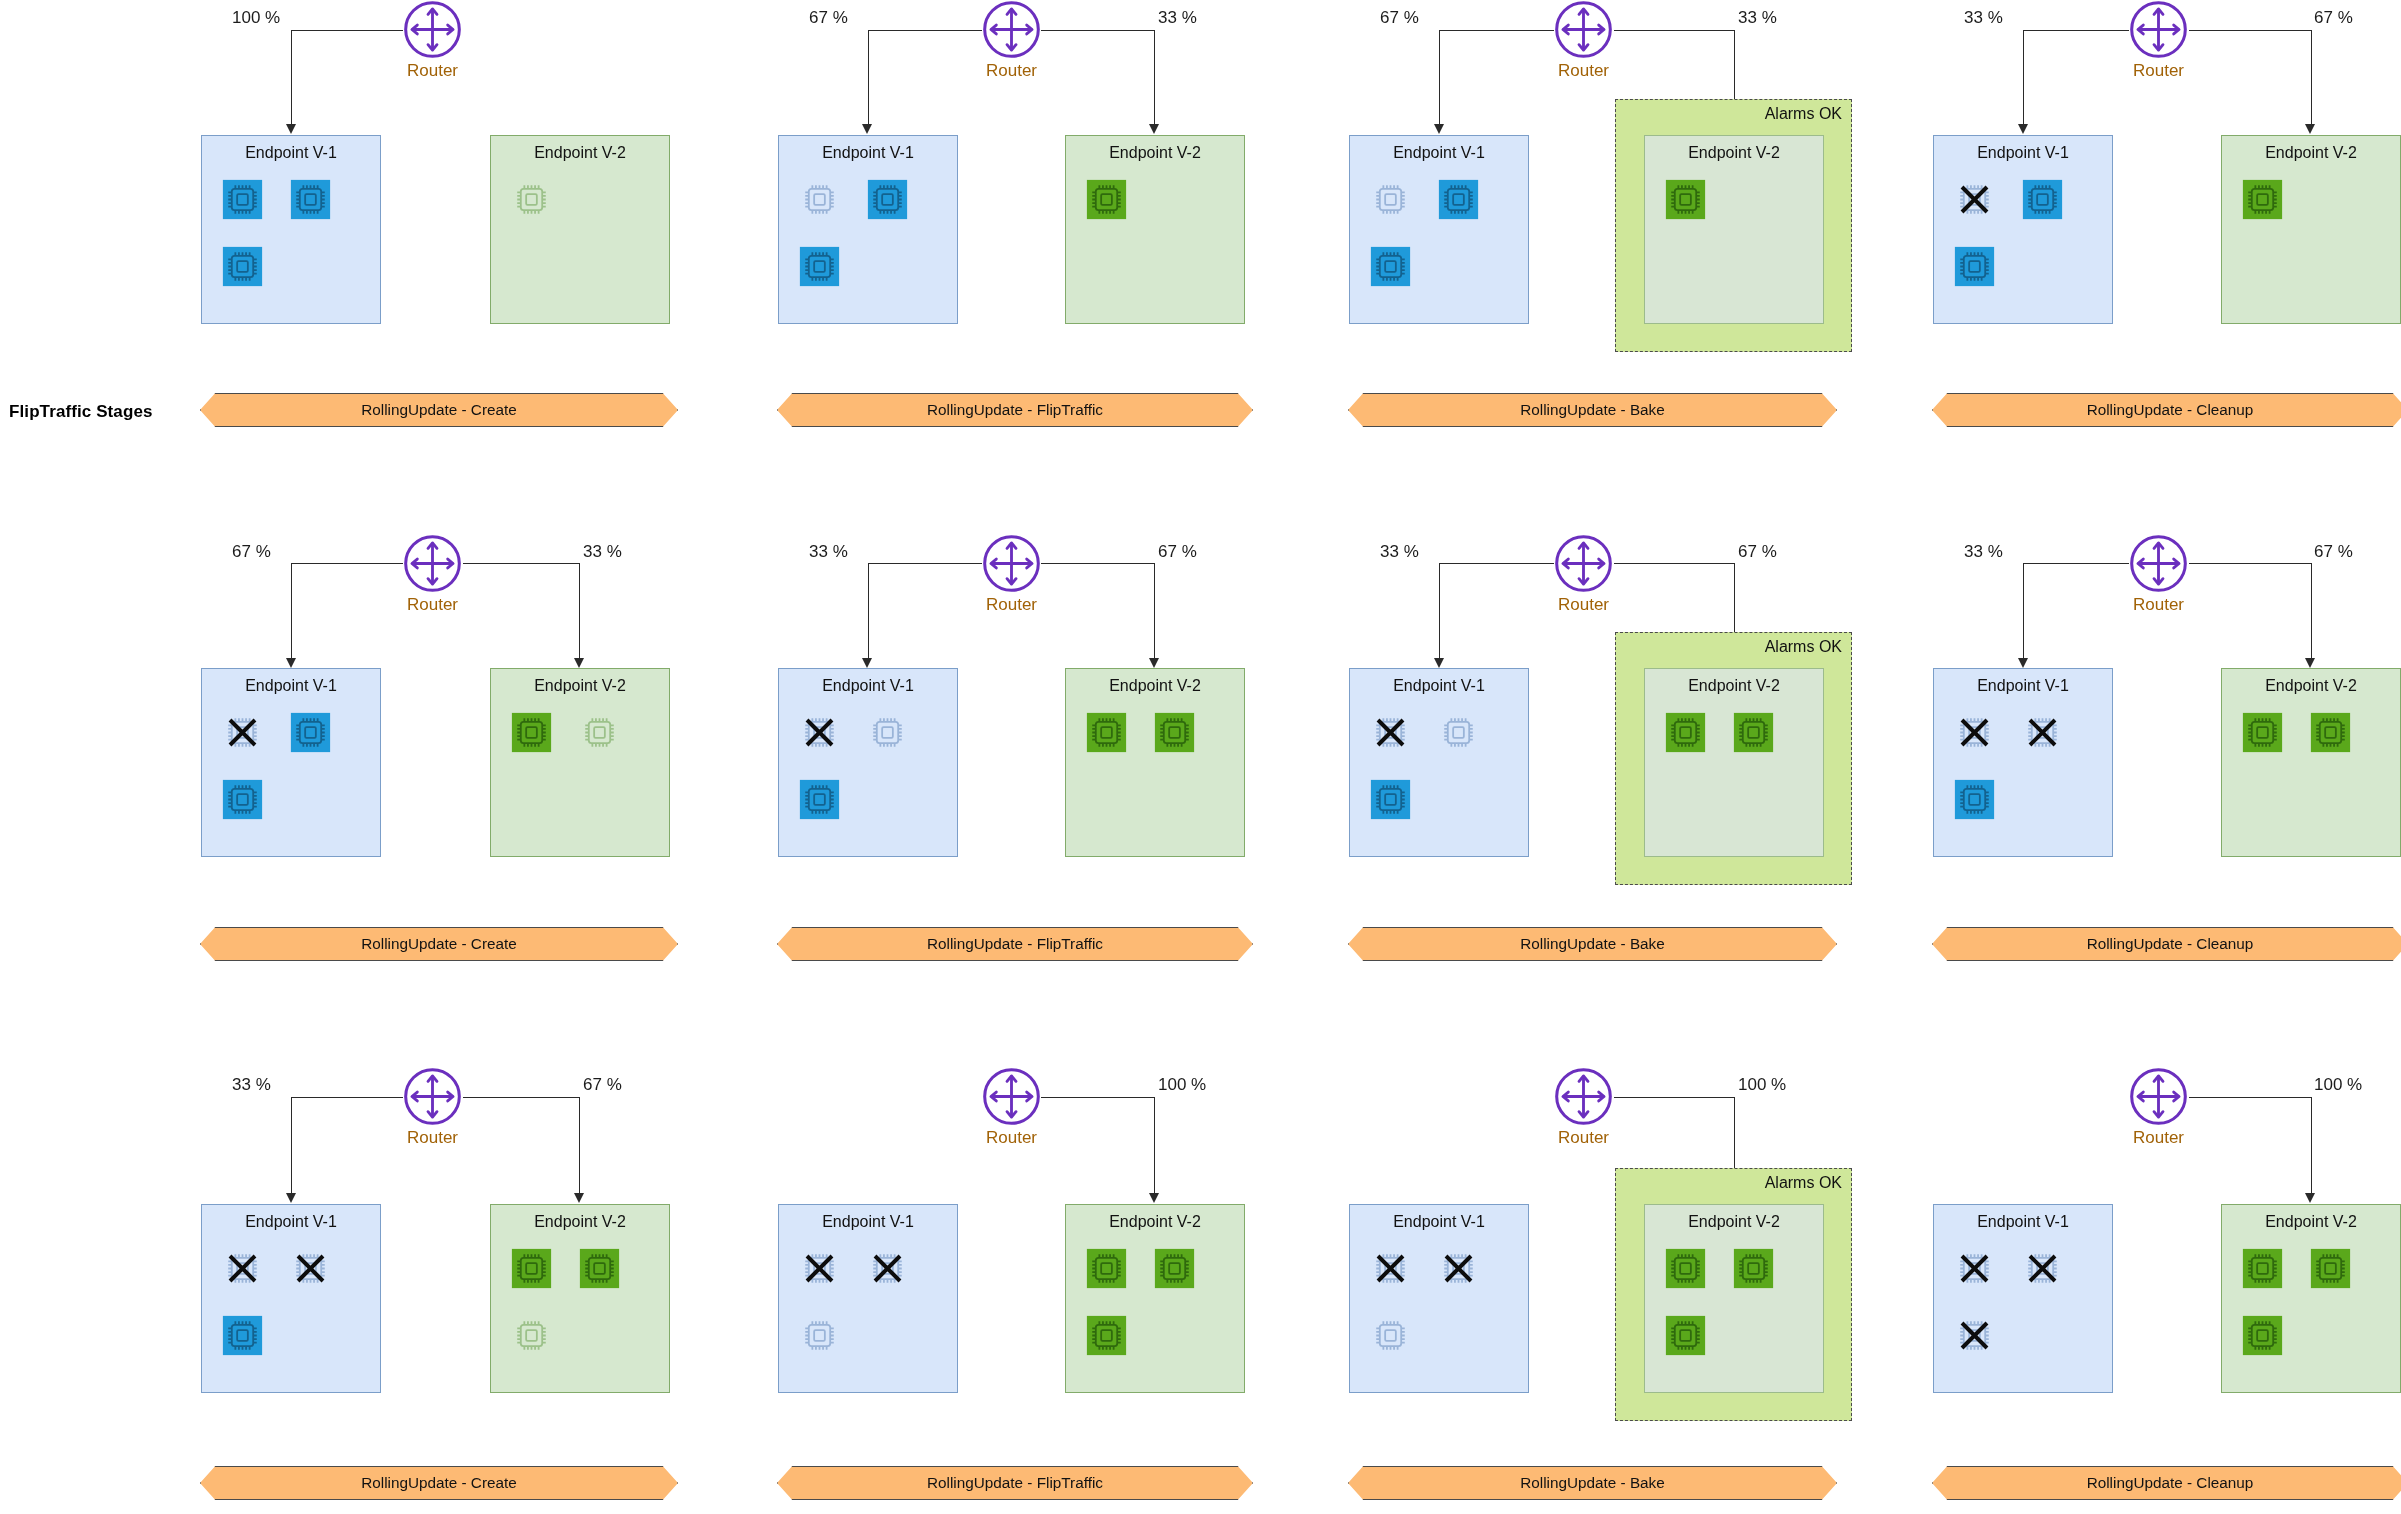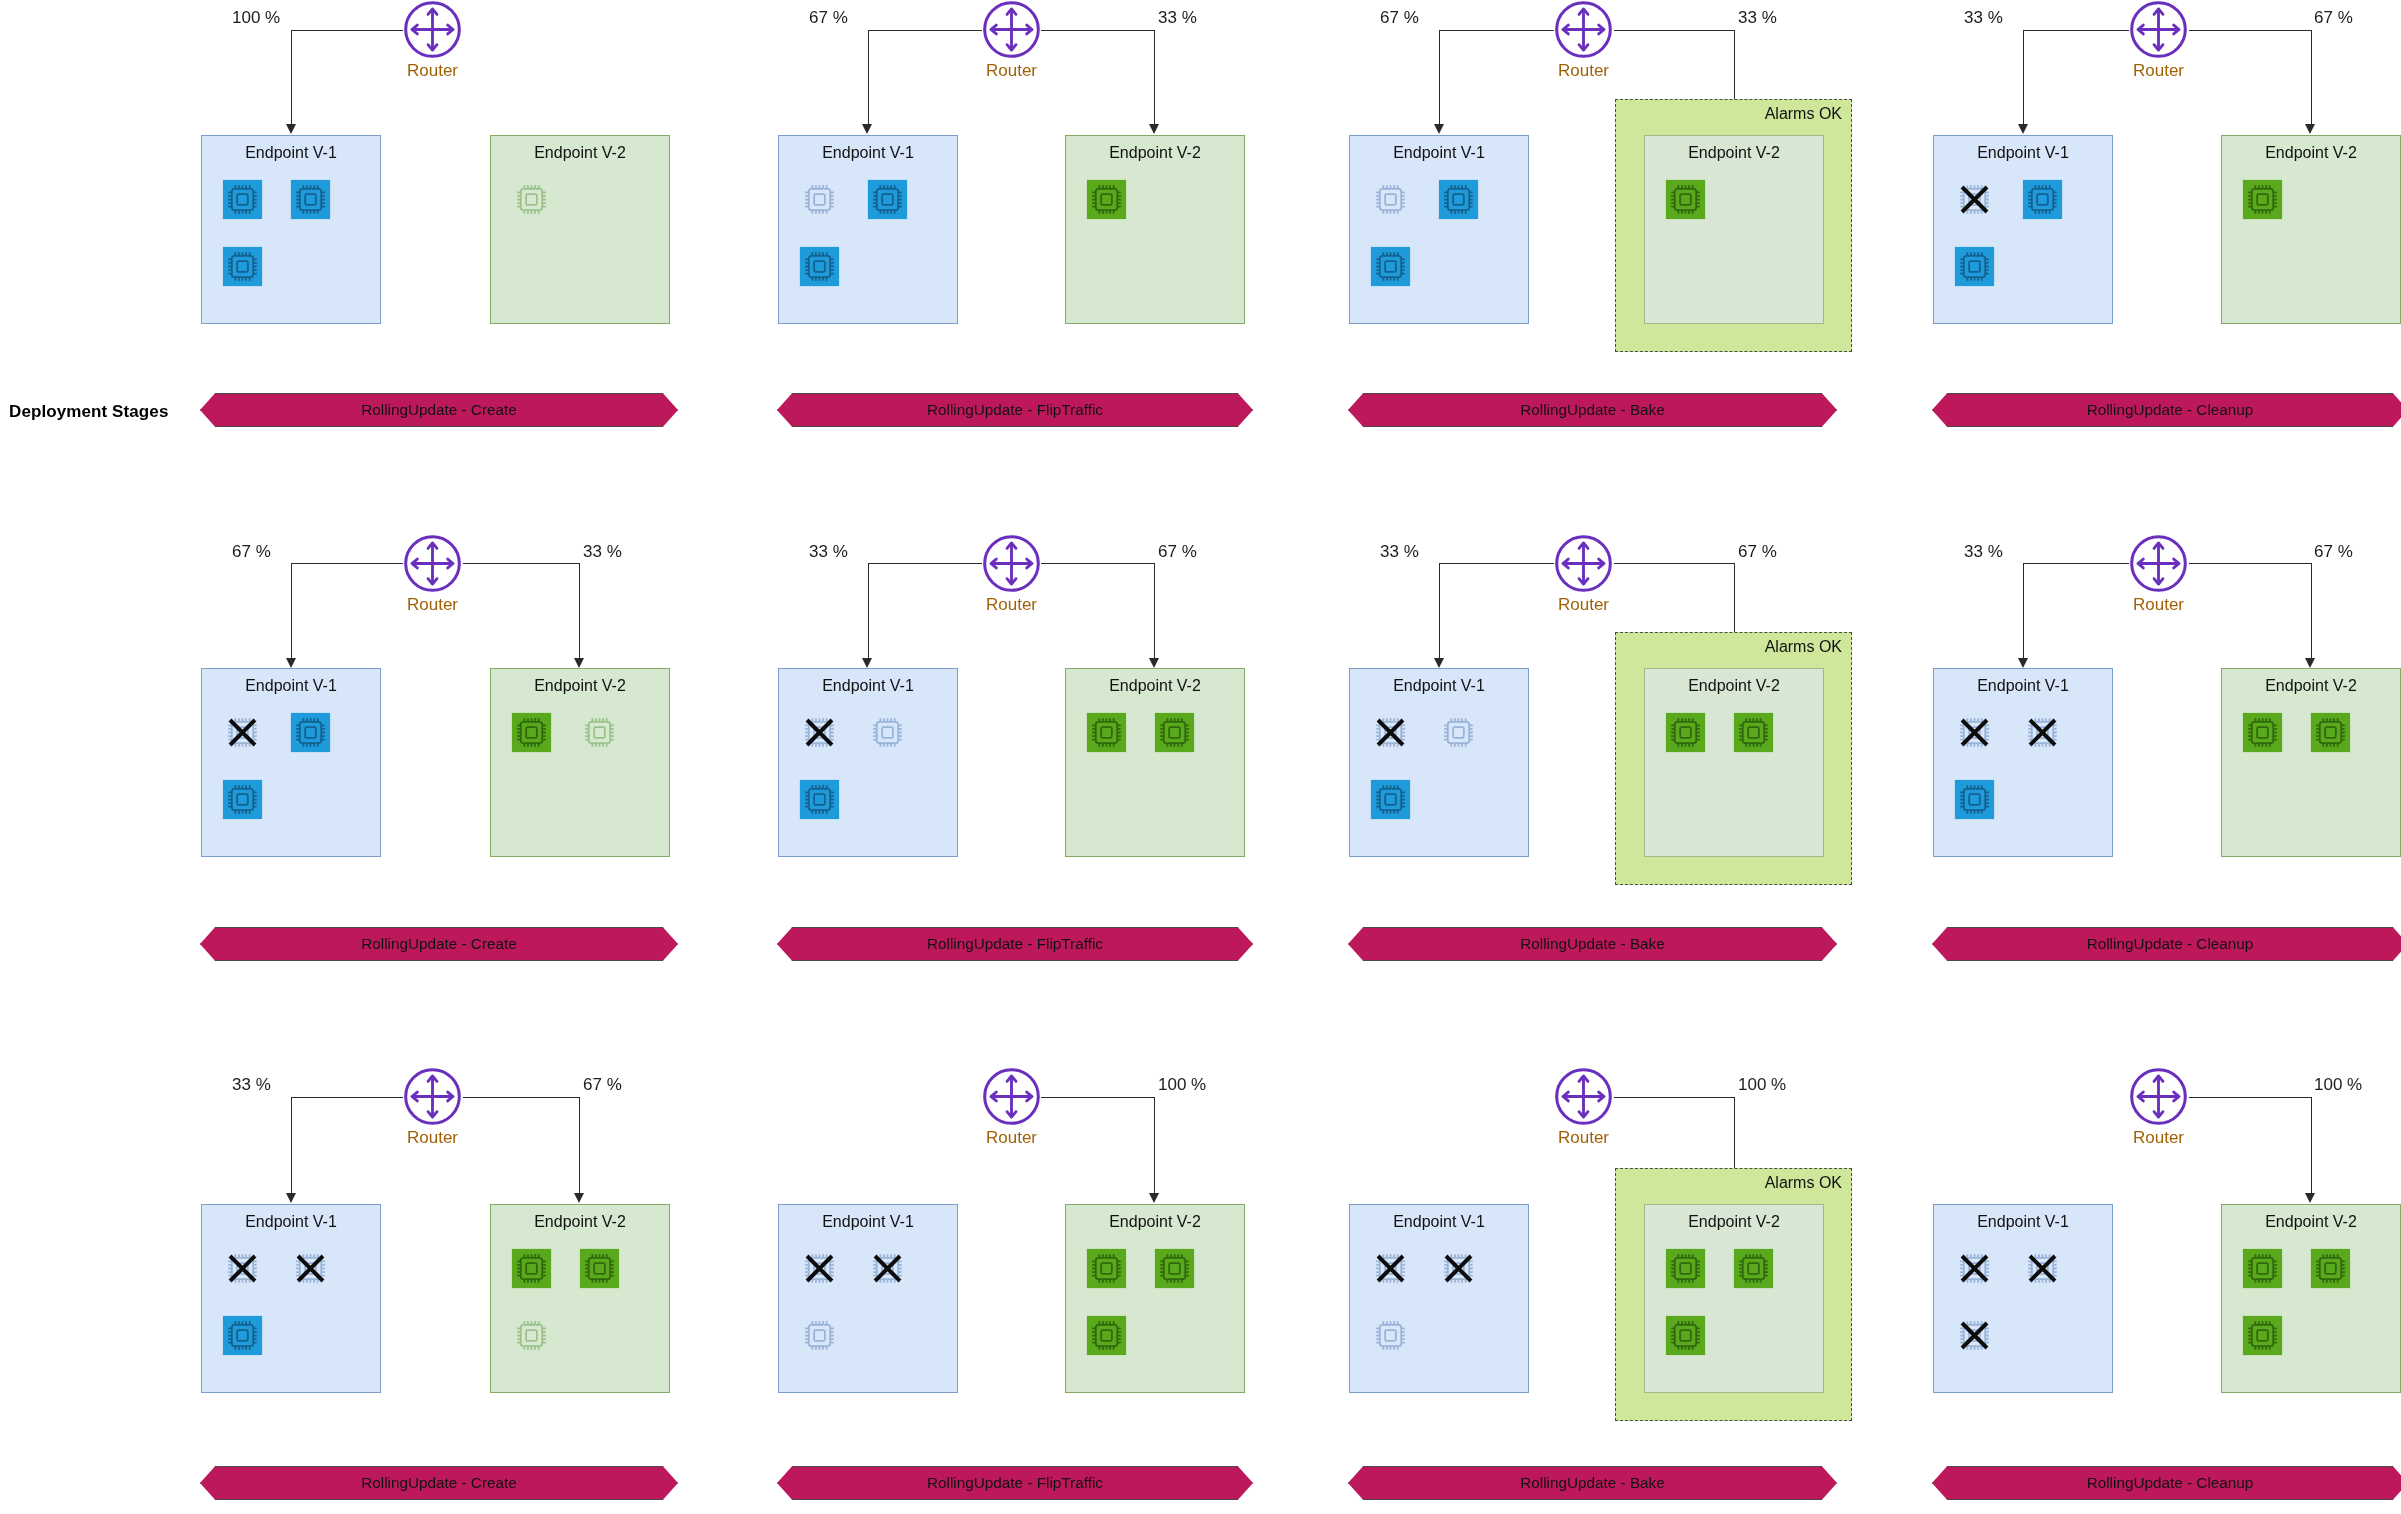--- a/index.html
+++ b/index.html
@@ -52,31 +52,31 @@
   }
 
   
   .chip{position:absolute;width:41px;height:41px;}
   .chip svg{display:block;width:41px;height:41px;}
   .xmark{position:absolute;left:0;top:0;width:41px;height:41px;pointer-events:none;}
 
   
   .stage{
     position:absolute;height:32px;
-    background:#be185d;border:1.1px solid #4a4a4a;
+    background:#fdba74;border:1.1px solid #4a4a4a;
     clip-path:polygon(0 0, calc(100% - 15.3px) 0, 100% 50%, calc(100% - 15.3px) 100%, 15.3px 100%, 0 50%, 15.3px 0);
     display:flex;align-items:center;justify-content:center;
   }
   .stage-text{font-size:15.3px;color:#121212;}
 </style>
 </head>
 <body>
 
 <div id="canvas">
-  <div class="stages-label">Deployment Stages</div>
+  <div class="stages-label">FlipTraffic Stages</div>
 <div class="router" style="left:403px;top:0px;">
       <svg viewBox="0 0 66 66" width="59" height="59" xmlns="http://www.w3.org/2000/svg">
     <circle cx="33" cy="33" r="30" fill="#fff" stroke="#6b2fbe" stroke-width="3.4"></circle>
     <g stroke="#6b2fbe" stroke-width="3.2" fill="none" stroke-linecap="round" stroke-linejoin="round">
       <line x1="33" y1="11" x2="33" y2="55"></line>
       <line x1="11" y1="33" x2="55" y2="33"></line>
       <polyline points="28,16 33,10 38,16"></polyline>
       <polyline points="28,50 33,56 38,50"></polyline>
       <polyline points="16,28 10,33 16,38"></polyline>
       <polyline points="50,28 56,33 50,38"></polyline>

